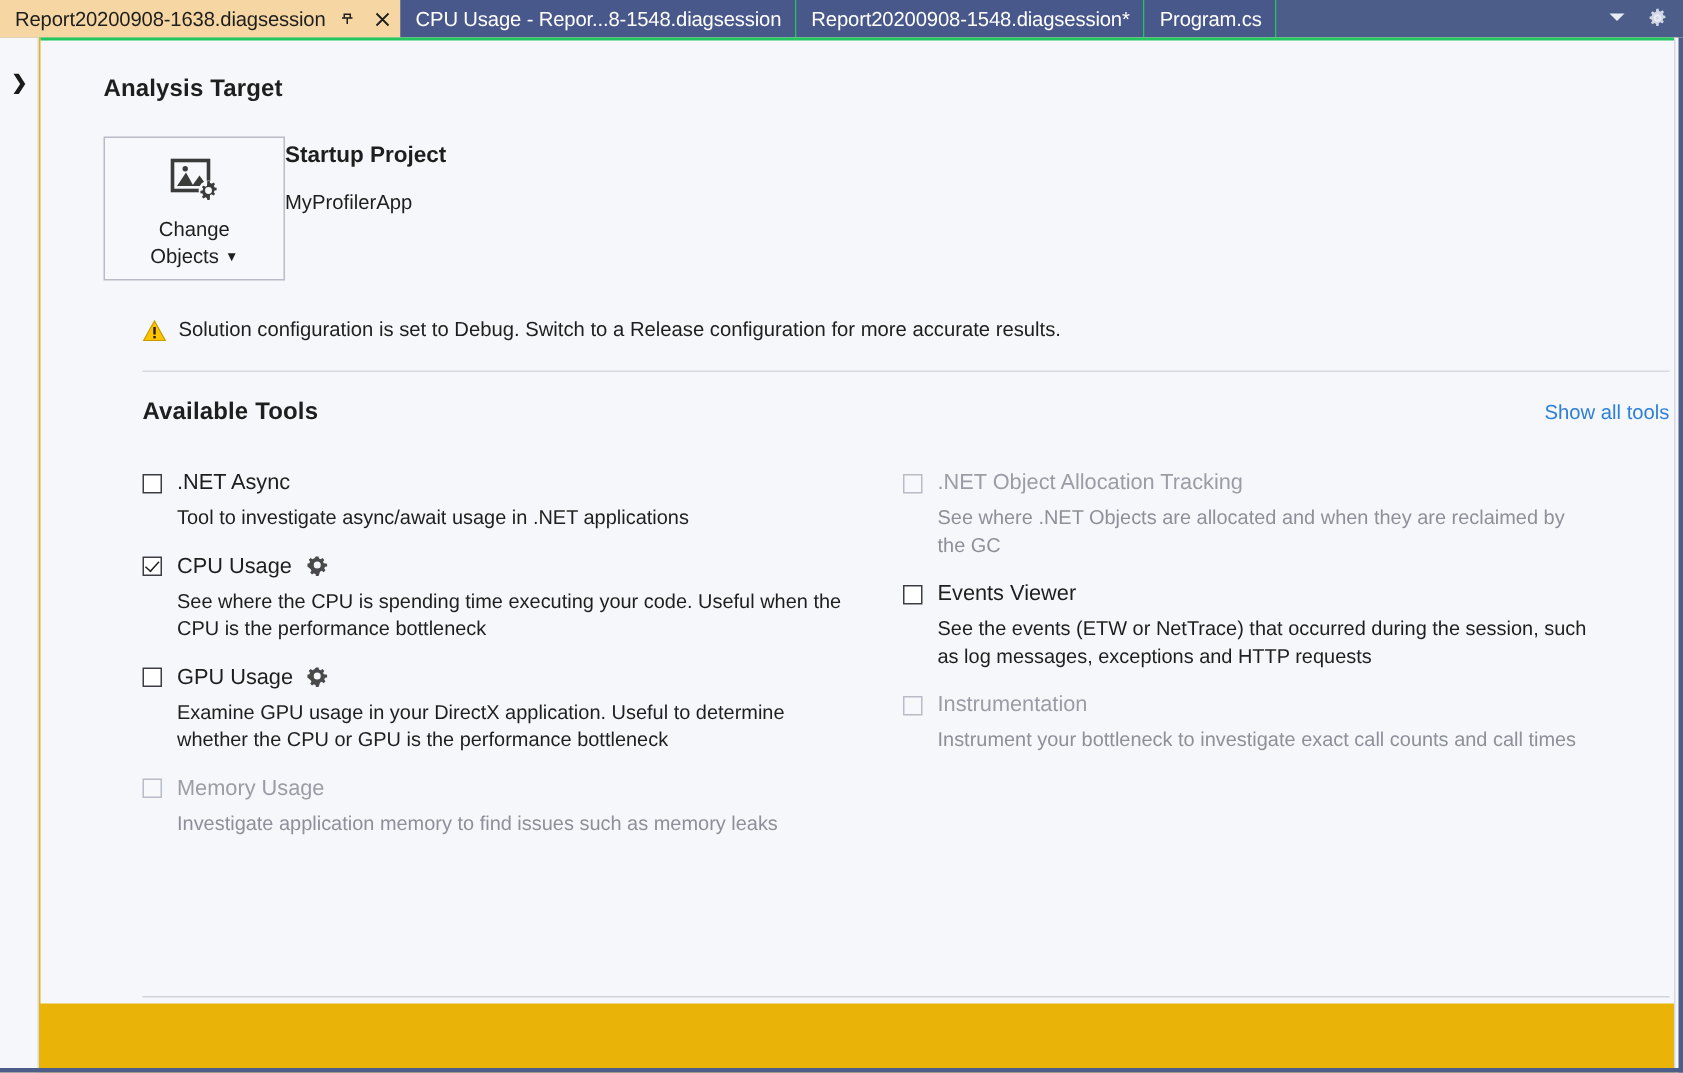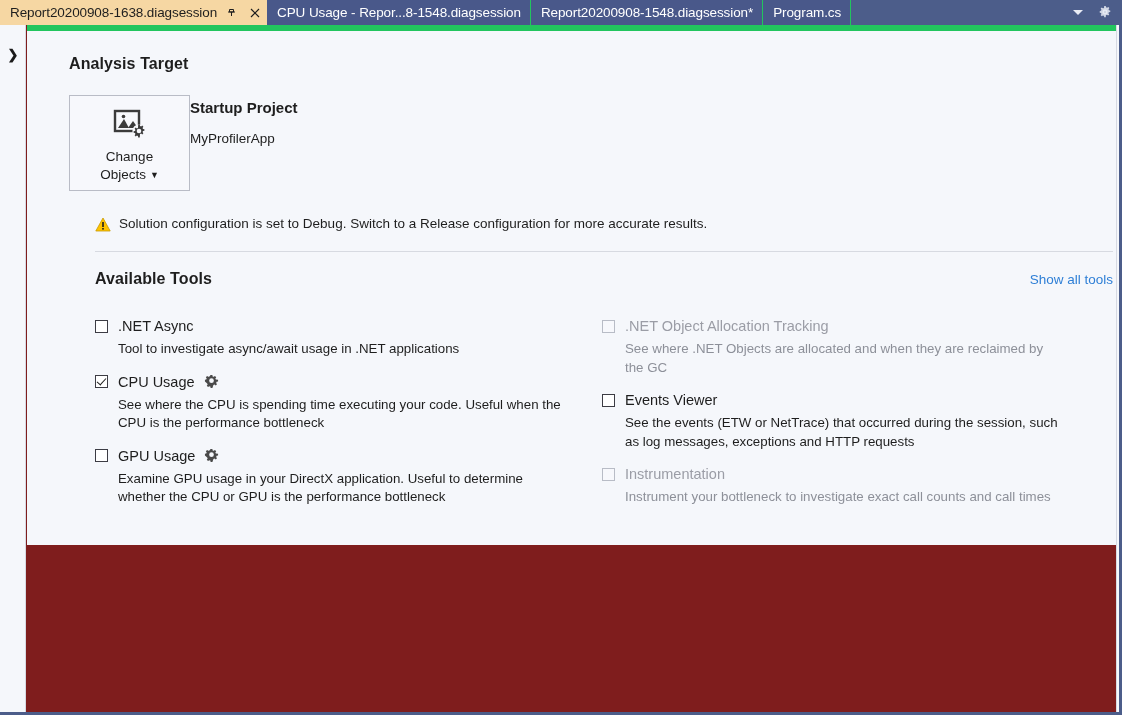--- a/index.html
+++ b/index.html
@@ -14,21 +14,21 @@
     font-family: "Liberation Sans", sans-serif;
     -webkit-font-smoothing: antialiased;
   }
 
   
   .app {
     position: relative;
     width: 1122px;
     height: 715px;
     box-sizing: border-box;
-    background: #7f1d1d;
+    background: #eab308;
   }
 
   
   .tabstrip {
     position: absolute;
     left: 0; top: 0;
     width: 1122px;
     height: 25px;
     background: #4c5d8a;
     display: flex;
@@ -106,25 +106,25 @@
     color: #1a1a1a;
     cursor: pointer;
     user-select: none;
   }
 
   
   .pane {
     position: absolute;
     left: 27px; top: 25px;
     width: 1089px;  
-    height: 520px;
+    height: 644px;
     background: #f5f7fb;
     box-sizing: border-box;
     overflow: hidden;
-    border-top: 6px solid #22c55e;
+    border-top: 2px solid #22c55e;
   }
   .frame-right {
     position: absolute;
     right: 0; top: 25px;
     width: 6px; height: 690px;
     background: #f5f7fb;
     border-left: 1px solid #d6d9e2;
     border-right: 3px solid #4c5d8a;
     box-sizing: border-box;
   }
@@ -452,20 +452,27 @@
               <span class="gear-btn">
                 <svg width="15" height="15" viewBox="0 0 16 16" aria-hidden="true">
                   <path fill="#4a4a4a" d="M7.05 1h1.9l.26 1.55c.43.11.84.28 1.2.5l1.28-.92 1.34 1.34-.92 1.28c.22.36.39.77.5 1.2L15 6.2v1.9l-1.55.26c-.11.43-.28.84-.5 1.2l.92 1.28-1.34 1.34-1.28-.92c-.36.22-.77.39-1.2.5L8.95 15h-1.9l-.26-1.55c-.43-.11-.84-.28-1.2-.5l-1.28.92-1.34-1.34.92-1.28a4.9 4.9 0 0 1-.5-1.2L1 8.1V6.2l1.39-.26c.11-.43.28-.84.5-1.2l-.92-1.28 1.34-1.34 1.28.92c.36-.22.77-.39 1.2-.5L7.05 1z"></path>
                   <circle cx="8" cy="7.15" r="2.5" fill="#f5f7fb"></circle>
                 </svg>
               </span>
             </div>
             <div class="tool-desc">Examine GPU usage in your DirectX application. Useful to determine whether the CPU or GPU is the performance bottleneck</div>
           </div>
 
+          <div class="tool disabled">
+            <div class="tool-head">
+              <span class="cbx disabled"></span>
+              <span class="tool-name">Memory Usage</span>
+            </div>
+            <div class="tool-desc">Investigate application memory to find issues such as memory leaks</div>
+          </div>
 
         </div>
 
         <div class="col-right">
 
           <div class="tool disabled">
             <div class="tool-head">
               <span class="cbx disabled"></span>
               <span class="tool-name">.NET Object Allocation Tracking</span>
             </div>

